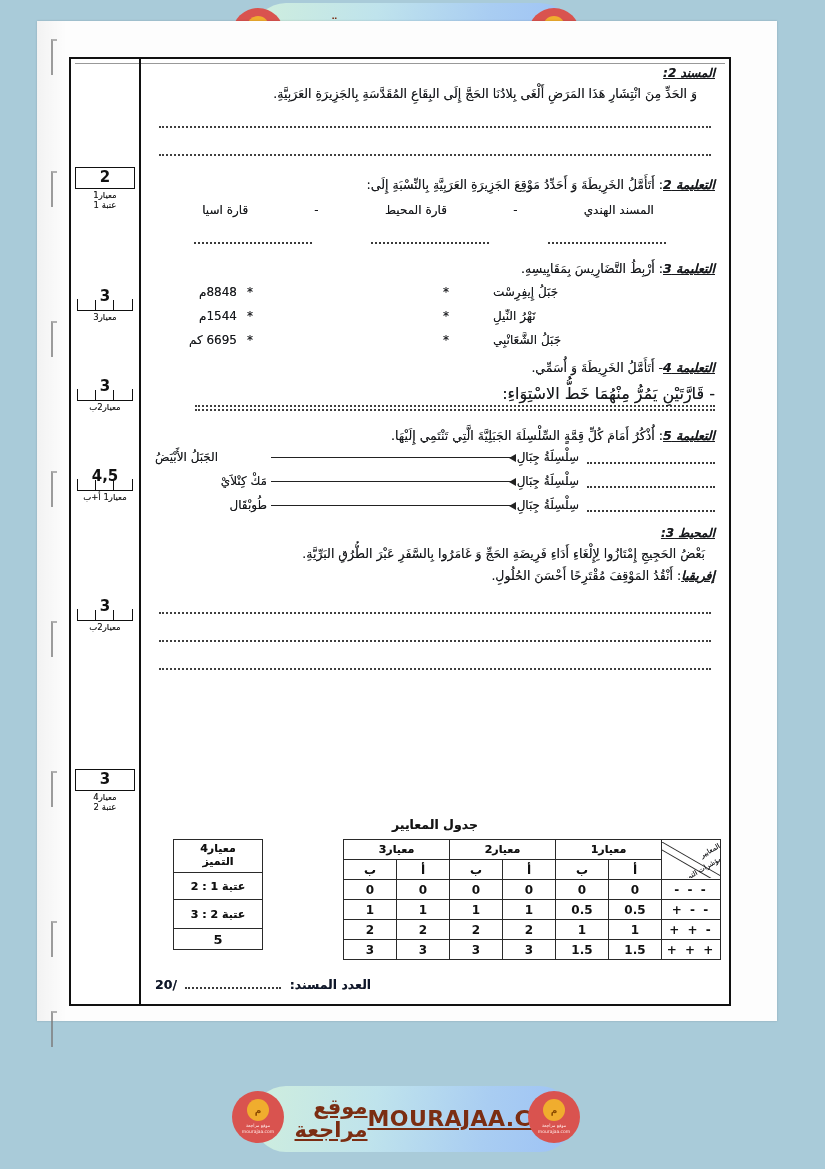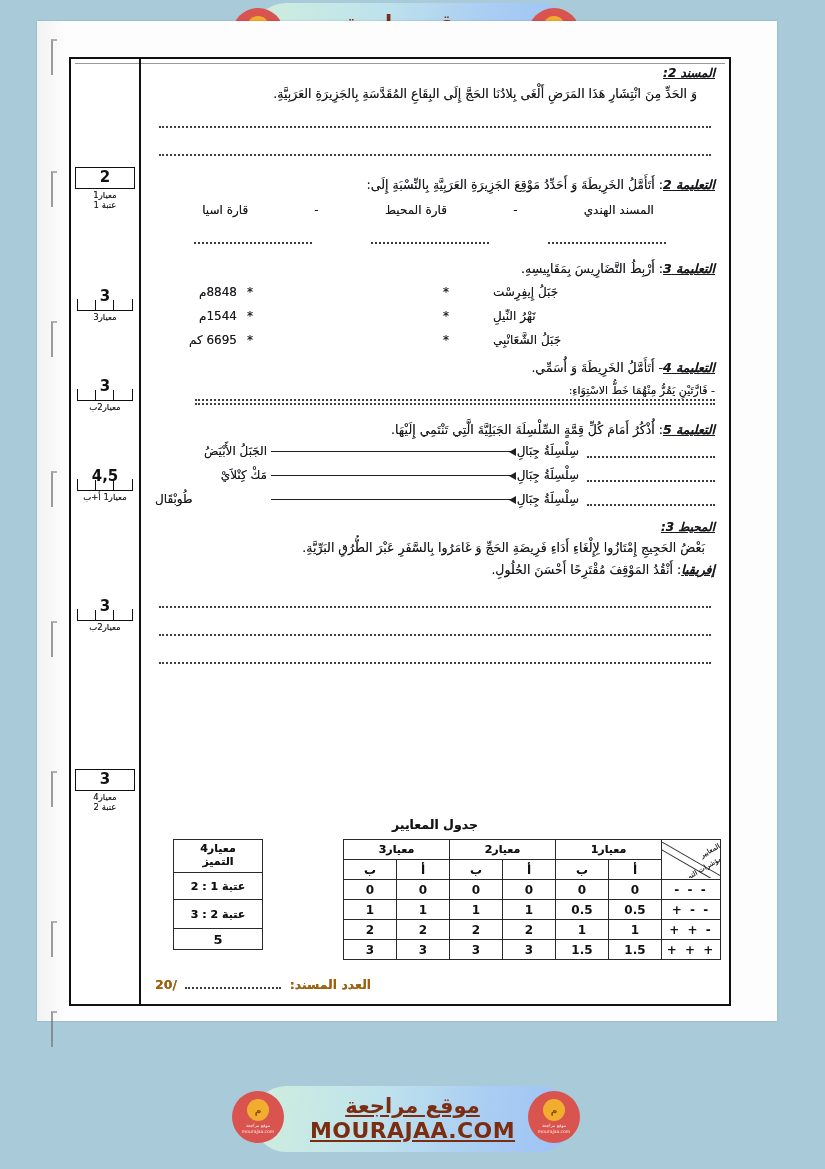--- a/index.html
+++ b/index.html
@@ -130,33 +130,33 @@
   }
   #diag .t1{position:absolute;right:2px;top:0px;font-size:7px;font-weight:normal;
     transform:rotate(-30deg);transform-origin:100% 0;white-space:nowrap;}
   #diag .t2{position:absolute;right:1px;top:13px;font-size:7px;font-weight:normal;
     transform:rotate(-30deg);transform-origin:100% 0;white-space:nowrap;}
   table.dist td{font-size:11px;}
   table.dist .big{font-size:13px;}
 
   #total{
     position:absolute;right:auto;left:14px;bottom:12px;
-    direction:rtl;font-size:12.5px;font-weight:bold;color:#a16207;
+    direction:rtl;font-size:12.5px;font-weight:bold;color:#0f172a;
     text-shadow:0 0 .5px rgba(0,0,0,.5);
   }
 
   
   .wm{
     position:absolute;left:0;right:0;height:72px;
     display:flex;align-items:center;justify-content:center;
   }
   .wm .pill{
     width:320px;height:66px;border-radius:34px;
     background:linear-gradient(100deg,#cfeedd 0%,#bfe3ec 38%,#a9cdf2 72%,#9dc2f5 100%);
-    display:flex;flex-direction:column;align-items:center;justify-content:center;
+    display:flex;flex-direction:row;align-items:center;justify-content:center;
   }
   .wm .t-ar{
     font-size:21px;font-weight:bold;color:#7b2d12;
     text-decoration:underline;line-height:1.1;direction:rtl;
   }
   .wm .t-en{
     font-size:22px;font-weight:bold;color:#7b2d12;
     text-decoration:underline;letter-spacing:.4px;line-height:1.15;
   }
   .wm .badge{
@@ -319,55 +319,55 @@
             <span class="ar" style="width:18px;text-align:center;">*</span>
             <span class="ar" style="width:82px;text-align:right;padding-right:4px;">6695 كم</span>
           </div>
         </div>
       </div>
 
       <div class="sec" style="margin-top:12px">
         <div class="ar" style="font-size:12.5px;line-height:1.5;">
           <span class="lbl">التعليمة 4</span><span>- أَتَأَمَّلُ الخَرِيطَةَ وَ أُسَمِّي.</span>
         </div>
-        <div class="ar" style="font-size:11px;margin-top:6px;">- قَارَّتَيْنِ يَمُرُّ مِنْهُمَا خَطُّ الاسْتِوَاءِ:</div>
+        <div class="ar" style="font-size:16px;margin-top:6px;">- قَارَّتَيْنِ يَمُرُّ مِنْهُمَا خَطُّ الاسْتِوَاءِ:</div>
         <div class="dotline" style="margin-top:2px;margin-left:40px;"></div>
         <div class="dotline" style="margin-top:2px;margin-left:40px;"></div>
       </div>
 
       <div class="sec" style="margin-top:16px">
         <div class="ar" style="font-size:12.5px;line-height:1.5;">
           <span class="lbl">التعليمة 5</span><span>: أُذْكُرُ أَمَامَ كُلِّ قِمَّةٍ السِّلْسِلَةَ الجَبَلِيَّةَ الَّتِي تَنْتَمِي إِلَيْهَا.</span>
         </div>
 
         <div style="display:flex;align-items:center;margin-top:5px;">
           <span class="dots" style="width:128px;margin-left:8px;"></span>
           <span class="ar" style="font-size:12px;white-space:nowrap;">سِلْسِلَةُ جِبَالِ</span>
           <span style="flex:1;height:0;border-top:1.6px solid #222;margin:0 2px 0 4px;position:relative;">
             <span style="position:absolute;right:-1px;top:-4px;border-top:4px solid transparent;border-bottom:4px solid transparent;border-right:7px solid #222;"></span>
           </span>
-          <span class="ar" style="font-size:12px;white-space:nowrap;width:112px;text-align:right;">الجَبَلُ الأَبْيَضُ</span>
+          <span class="ar" style="font-size:12px;white-space:nowrap;width:112px;text-align:left;">الجَبَلُ الأَبْيَضُ</span>
         </div>
 
         <div style="display:flex;align-items:center;margin-top:10px;">
           <span class="dots" style="width:128px;margin-left:8px;"></span>
           <span class="ar" style="font-size:12px;white-space:nowrap;">سِلْسِلَةُ جِبَالِ</span>
           <span style="flex:1;height:0;border-top:1.6px solid #222;margin:0 2px 0 4px;position:relative;">
             <span style="position:absolute;right:-1px;top:-4px;border-top:4px solid transparent;border-bottom:4px solid transparent;border-right:7px solid #222;"></span>
           </span>
           <span class="ar" style="font-size:12px;white-space:nowrap;width:112px;text-align:right;">مَكْ كِنْلاَيْ</span>
         </div>
 
         <div style="display:flex;align-items:center;margin-top:10px;">
           <span class="dots" style="width:128px;margin-left:8px;"></span>
           <span class="ar" style="font-size:12px;white-space:nowrap;">سِلْسِلَةُ جِبَالِ</span>
           <span style="flex:1;height:0;border-top:1.6px solid #222;margin:0 2px 0 4px;position:relative;">
             <span style="position:absolute;right:-1px;top:-4px;border-top:4px solid transparent;border-bottom:4px solid transparent;border-right:7px solid #222;"></span>
           </span>
-          <span class="ar" style="font-size:12px;white-space:nowrap;width:112px;text-align:left;">طُوبْقَال</span>
+          <span class="ar" style="font-size:12px;white-space:nowrap;width:112px;text-align:right;">طُوبْقَال</span>
         </div>
       </div>
 
       <div class="sec" style="margin-top:14px">
         <div class="ar lbl" style="font-size:12px;">المحيط 3:</div>
         <div class="ar" style="font-size:12.5px;margin-top:5px;line-height:1.5;padding-right:10px;">بَعْضُ الحَجِيجِ إِمْتَازُوا لِإِلْغَاءِ أَدَاءِ فَرِيضَةِ الحَجِّ وَ غَامَرُوا بِالسَّفَرِ عَبْرَ الطُّرُقِ البَرِّيَّةِ.</div>
         <div class="ar" style="font-size:12.5px;margin-top:3px;line-height:1.5;">
           <span class="lbl">إفريقيا</span><span>: أَنْقُدُ المَوْقِفَ مُقْتَرِحًا أَحْسَنَ الحُلُولِ.</span>
         </div>
       </div>

